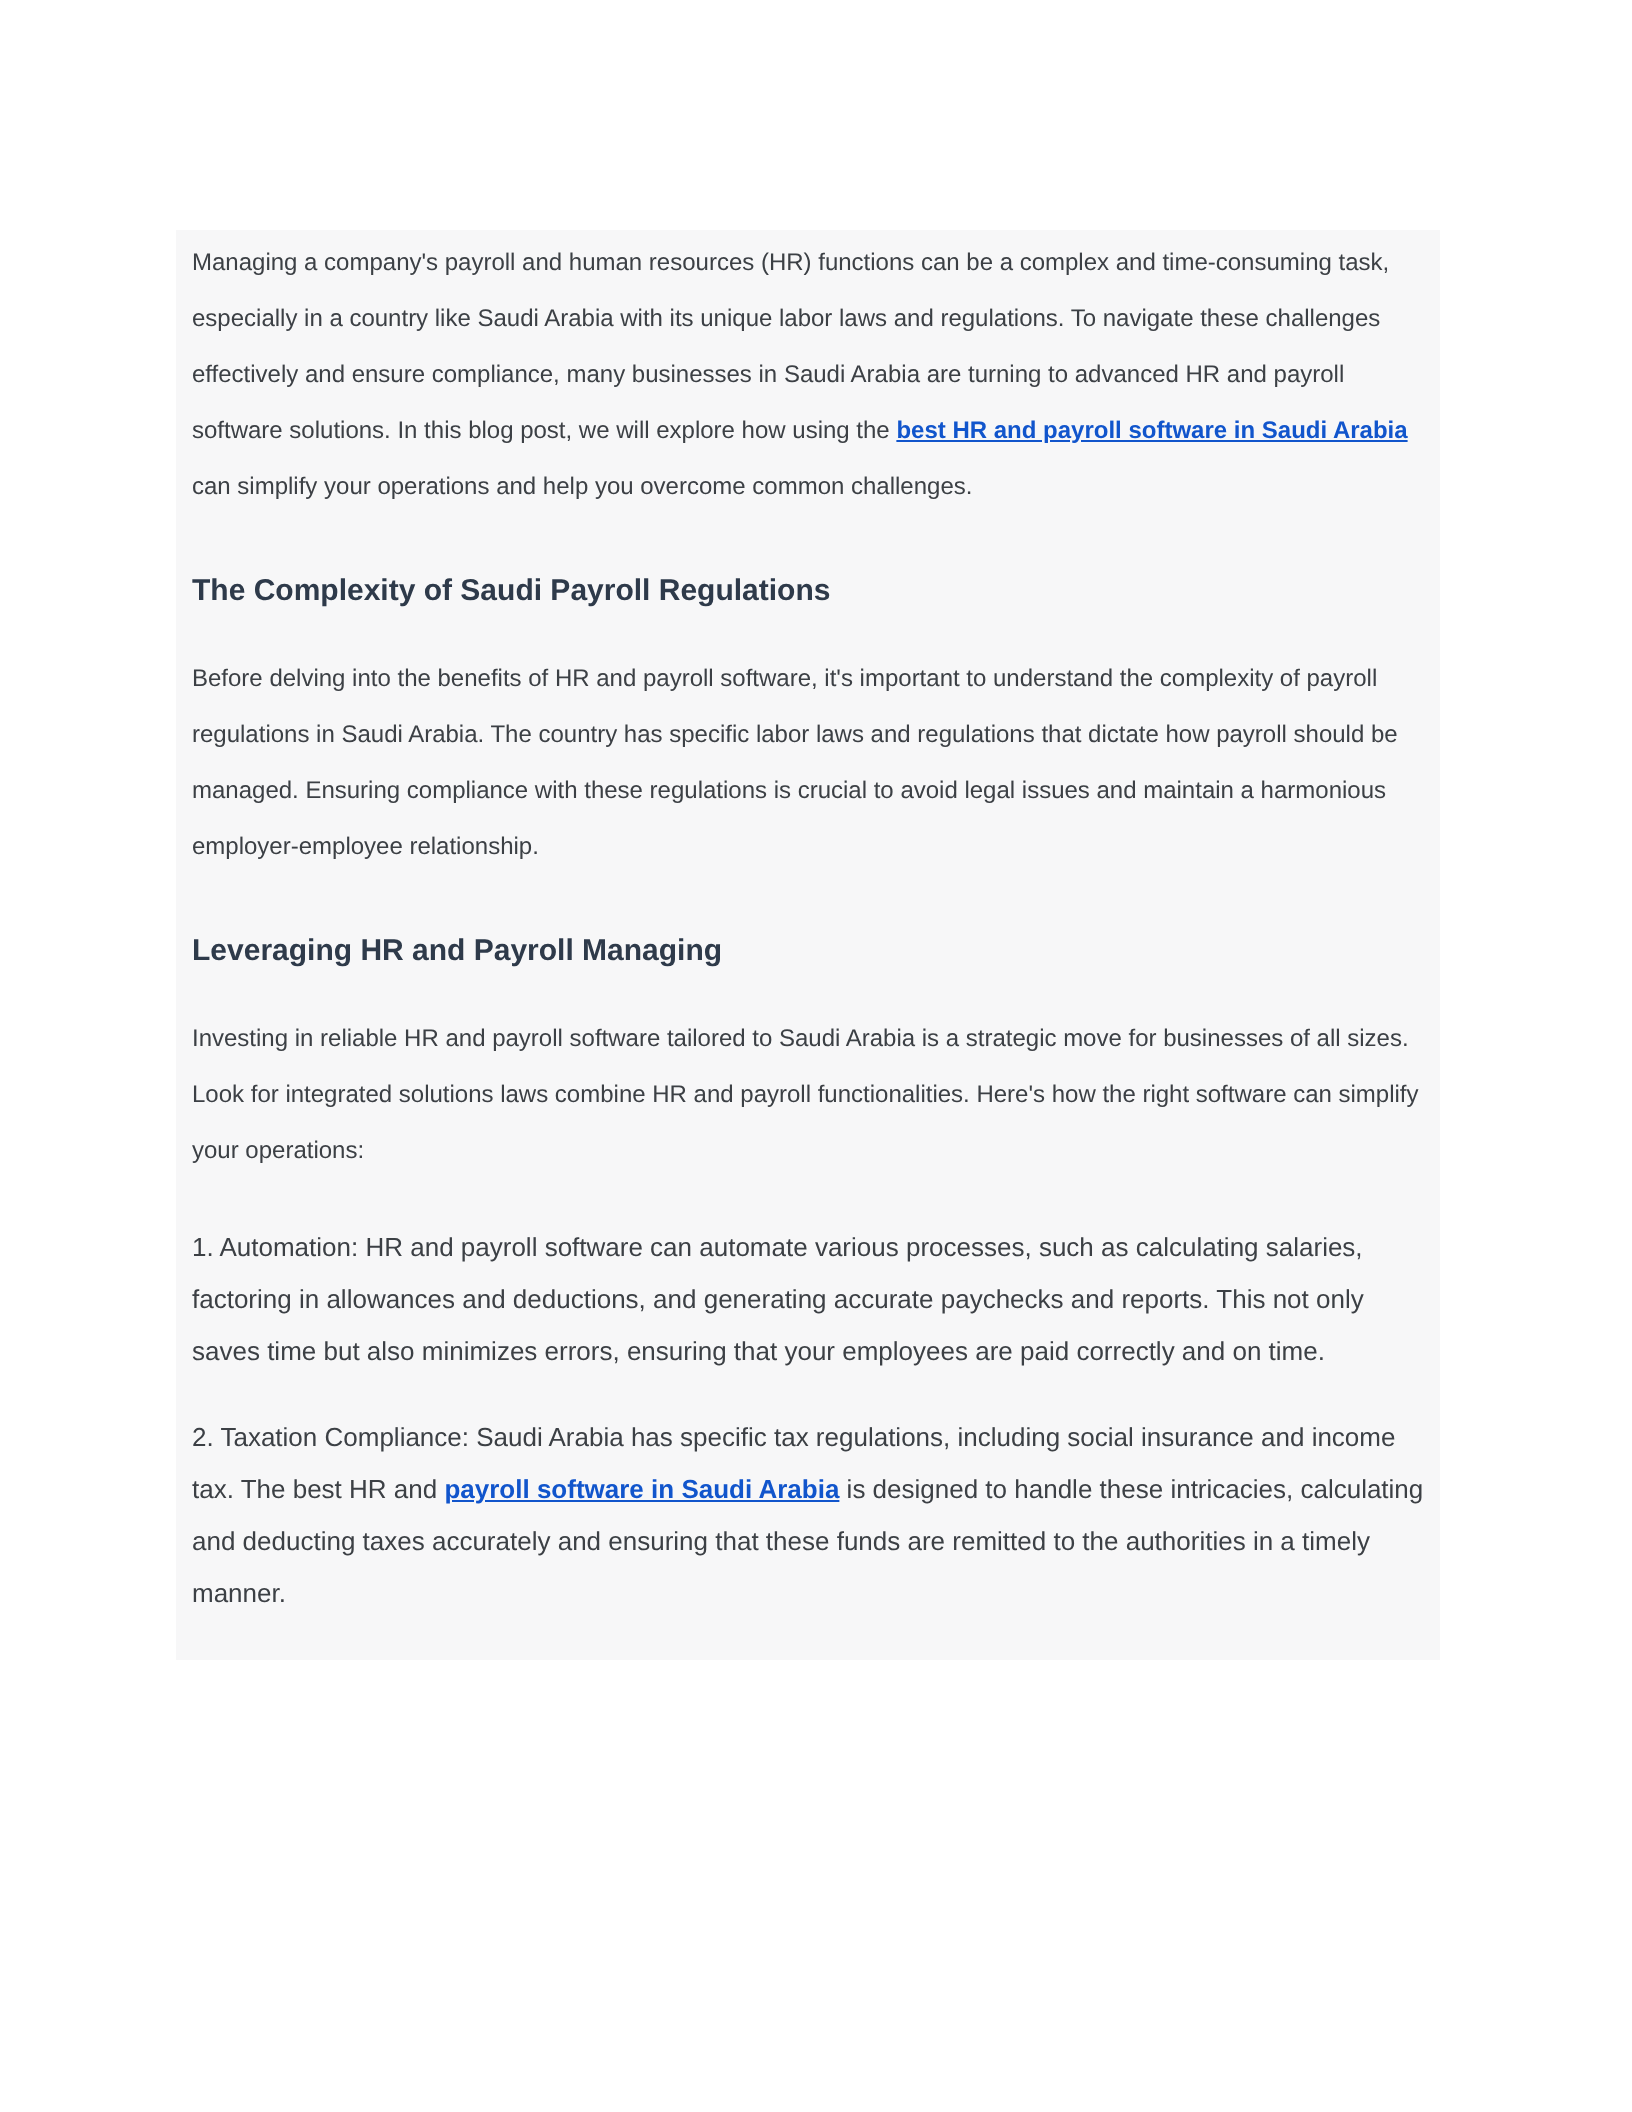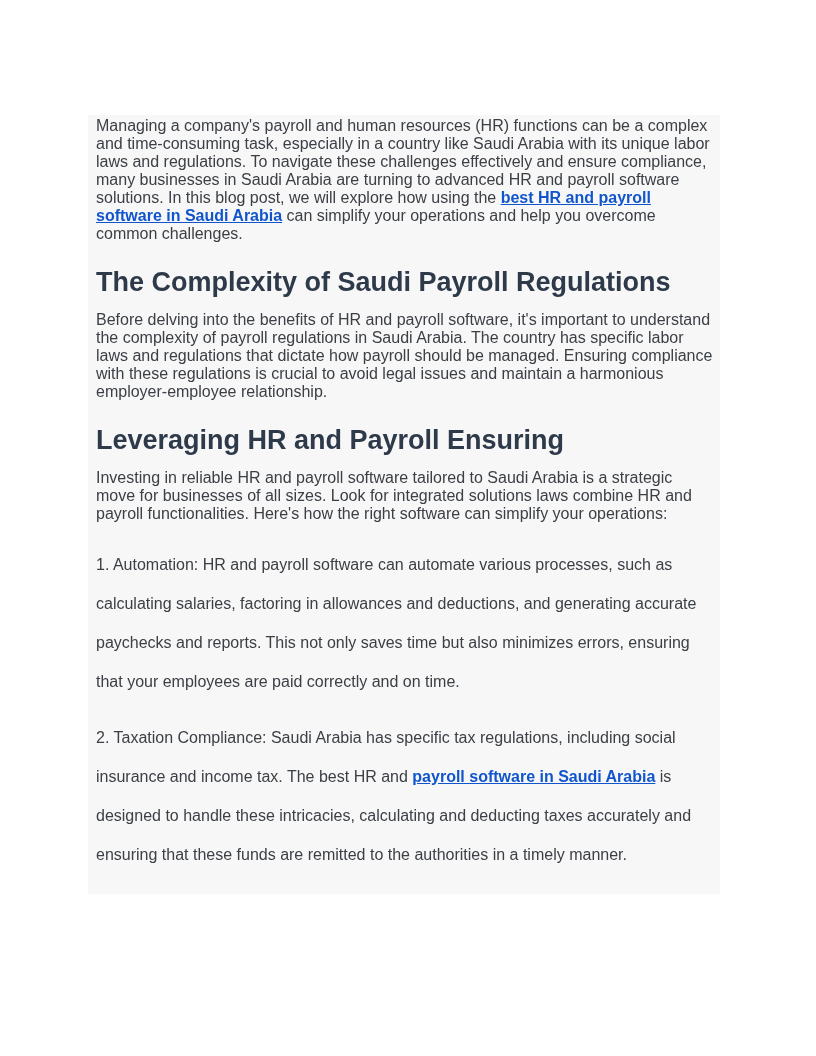--- a/index.html
+++ b/index.html
@@ -18,56 +18,56 @@
   .content {
     position: absolute;
     left: 88px;
     top: 115px;
     width: 632px;
     box-sizing: border-box;
     padding: 2px 6px 4px 8px;
     background: #f7f7f8;
   }
   p.body {
-    font-size: 16px;
-    line-height: 18px;
+    font-size: 12px;
+    line-height: 28px;
     color: #3c4045;
     margin: 0 0 22px 0;
   }
   h2.heading {
-    font-size: 27px;
+    font-size: 15px;
     line-height: 26px;
     font-weight: 700;
     color: #2e3a4a;
     margin: 26px 0 16px 0;
   }
   p.spaced {
-    font-size: 16px;
-    line-height: 39px;
+    font-size: 13px;
+    line-height: 26px;
     color: #3c4045;
     margin: 17px 0 16px 0;
   }
   a.doc-link {
     color: #1155cc;
     font-weight: 700;
     text-decoration: underline;
   }
 </style>
 </head>
 <body>
 
 <div class="page">
   <div class="content">
 
     <p class="body"><span>Managing a company's payroll and human resources (HR) functions can be a complex and time-consuming task, especially in a country like Saudi Arabia with its unique labor laws and regulations. To navigate these challenges effectively and ensure compliance, many businesses in Saudi Arabia are turning to advanced HR and payroll software solutions. In this blog post, we will explore how using the </span><a class="doc-link" href="#">best HR and payroll software in Saudi Arabia</a><span> can simplify your operations and help you overcome common challenges.</span></p>
 
     <h2 class="heading">The Complexity of Saudi Payroll Regulations</h2>
     <p class="body">Before delving into the benefits of HR and payroll software, it's important to understand the complexity of payroll regulations in Saudi Arabia. The country has specific labor laws and regulations that dictate how payroll should be managed. Ensuring compliance with these regulations is crucial to avoid legal issues and maintain a harmonious employer-employee relationship.</p>
 
-    <h2 class="heading">Leveraging HR and Payroll Ensuring</h2>
+    <h2 class="heading">Leveraging HR and Payroll Managing</h2>
     <p class="body">Investing in reliable HR and payroll software tailored to Saudi Arabia is a strategic move for businesses of all sizes. Look for integrated solutions laws combine HR and payroll functionalities. Here's how the right software can simplify your operations:</p>
 
     <p class="spaced"><span>1. Automation: HR and payroll software can automate various processes, such as calculating salaries, factoring in allowances and deductions, and generating accurate paychecks and reports. This not only saves time but also minimizes errors, ensuring that your employees are paid correctly and on time.</span></p>
 
     <p class="spaced"><span>2. Taxation Compliance: Saudi Arabia has specific tax regulations, including social insurance and income tax. The best HR and </span><a class="doc-link" href="#">payroll software in Saudi Arabia</a><span> is designed to handle these intricacies, calculating and deducting taxes accurately and ensuring that these funds are remitted to the authorities in a timely manner.</span></p>
 
 
   </div>
 </div>
 

